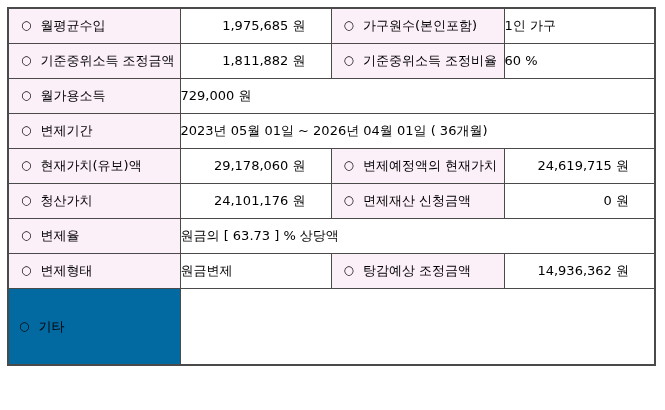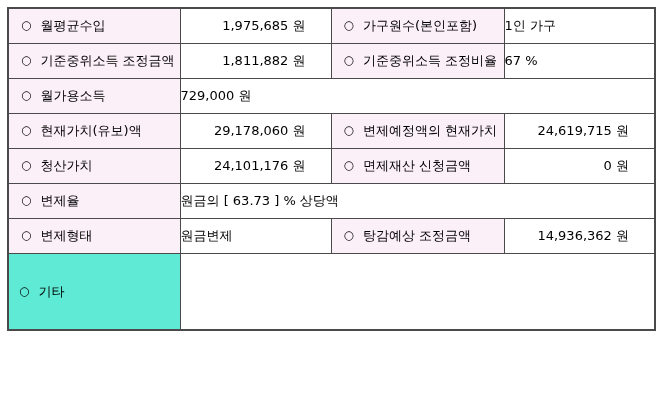--- a/index.html
+++ b/index.html
@@ -14,21 +14,21 @@
   }
   td {
     border:1px solid #4a4a4a;
     font-size:13px; line-height:1;
     padding:0; white-space:nowrap; overflow:hidden;
     vertical-align:middle; background:#ffffff;
   }
   tr.std  { height:35px; }
   tr.tall { height:77px; }
   td.label { background:#fbeff8; padding-left:12px;margin-left:36px; }
-  td.label-white { background:#5eead4; padding-left:10px; }
+  td.label-white { background:#0369a1; padding-left:10px; }
   td.val-right { text-align:right; padding-right:25px;padding-left:14px; }
   td.val-left  { text-align:left;   }
   .bullet { display:inline-block; margin-right:9px; font-size:12px; position:relative; top:-1px; }
 </style>
 </head>
 <body>
 
 <table class="doc">
   <colgroup>
     <col style="width:172px">
@@ -42,29 +42,33 @@
     <td class="label"><span class="bullet">○</span><span>월평균수입</span></td>
     <td class="val-right">1,975,685 원</td>
     <td class="label"><span class="bullet">○</span><span>가구원수(본인포함)</span></td>
     <td class="val-left">1인 가구</td>
   </tr>
 
   <tr class="std">
     <td class="label"><span class="bullet">○</span><span>기준중위소득 조정금액</span></td>
     <td class="val-right">1,811,882 원</td>
     <td class="label"><span class="bullet">○</span><span>기준중위소득 조정비율</span></td>
-    <td class="val-left">67 %</td>
+    <td class="val-left">60 %</td>
   </tr>
 
   <tr class="std">
     <td class="label"><span class="bullet">○</span><span>월가용소득</span></td>
     <td class="val-left" colspan="3">729,000 원</td>
   </tr>
 
 
+  <tr class="std">
+    <td class="label"><span class="bullet">○</span><span>변제기간</span></td>
+    <td class="val-left" colspan="3">2023년 05월 01일 ~ 2026년 04월 01일 ( 36개월)</td>
+  </tr>
 
   <tr class="std">
     <td class="label"><span class="bullet">○</span><span>현재가치(유보)액</span></td>
     <td class="val-right">29,178,060 원</td>
     <td class="label"><span class="bullet">○</span><span>변제예정액의 현재가치</span></td>
     <td class="val-right">24,619,715 원</td>
   </tr>
 
   <tr class="std">
     <td class="label"><span class="bullet">○</span><span>청산가치</span></td>

